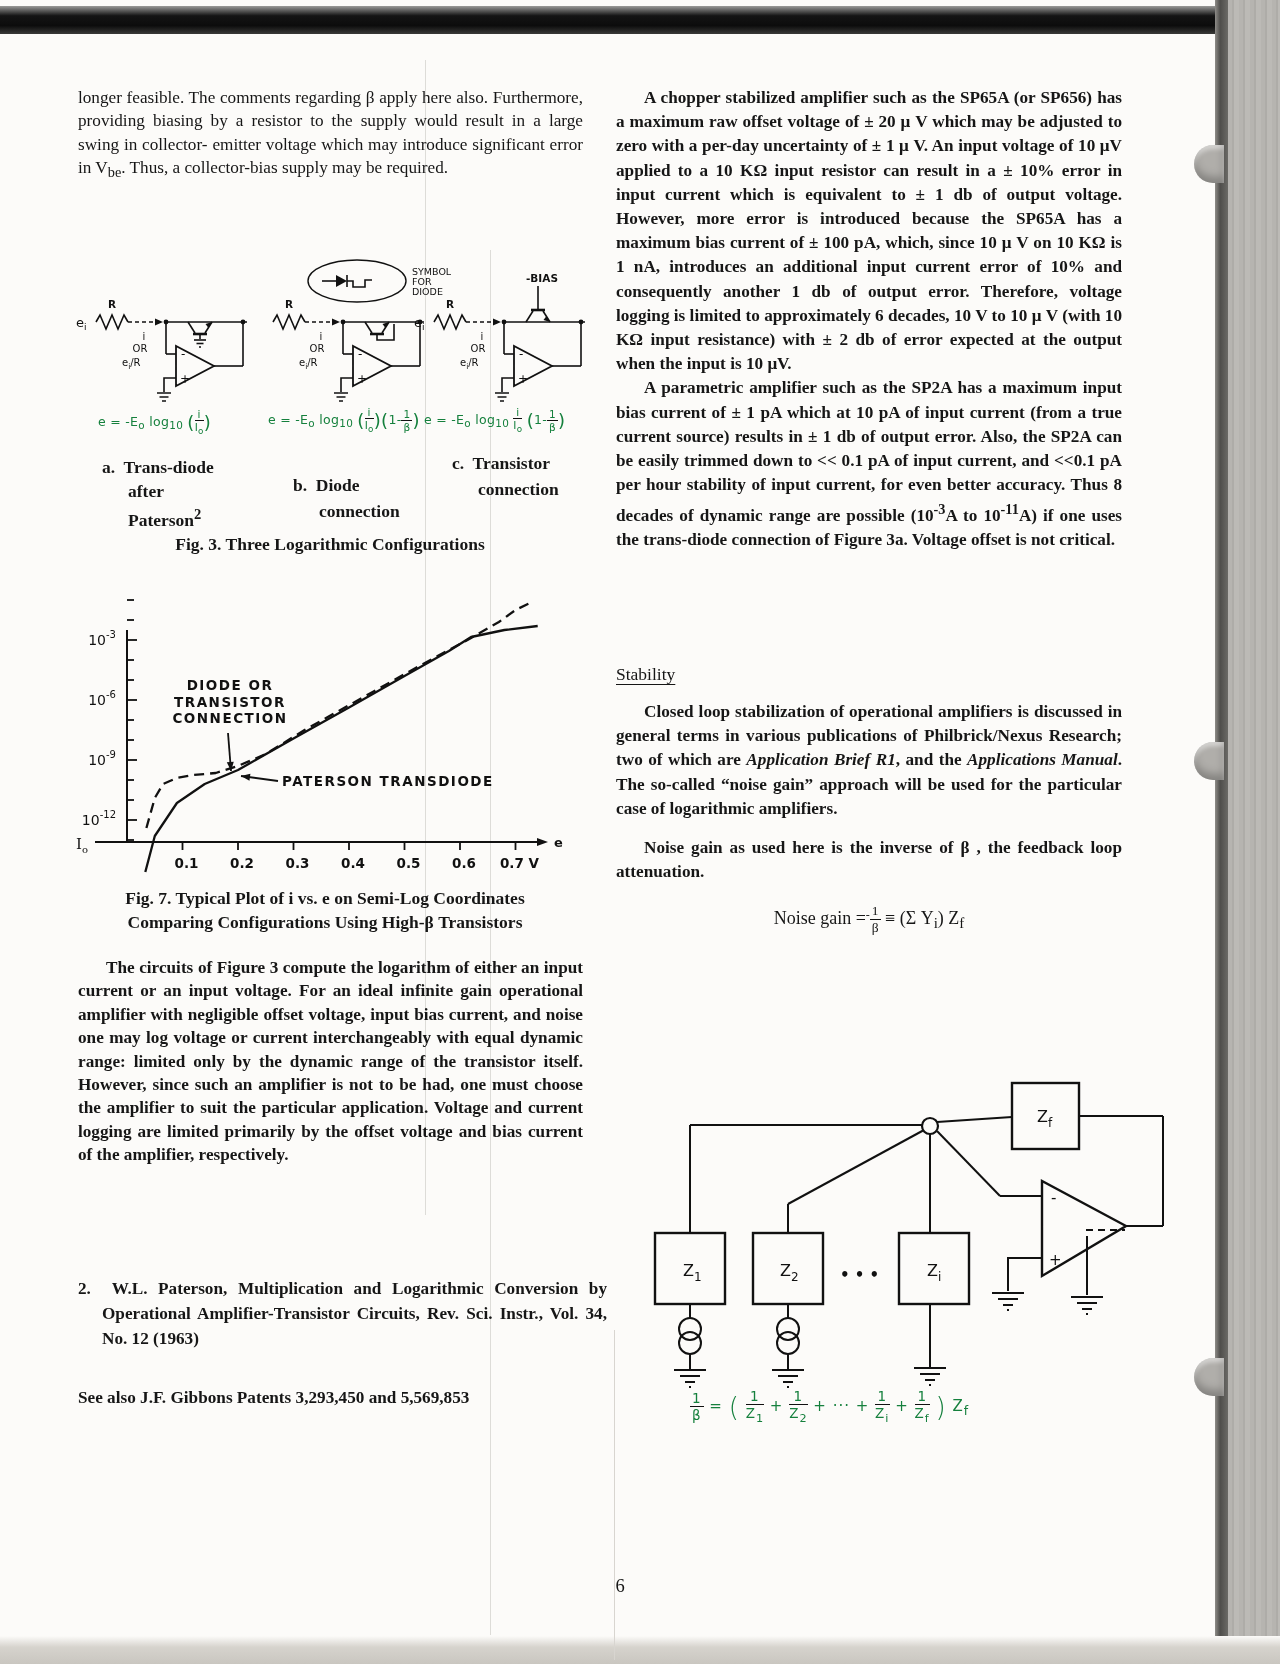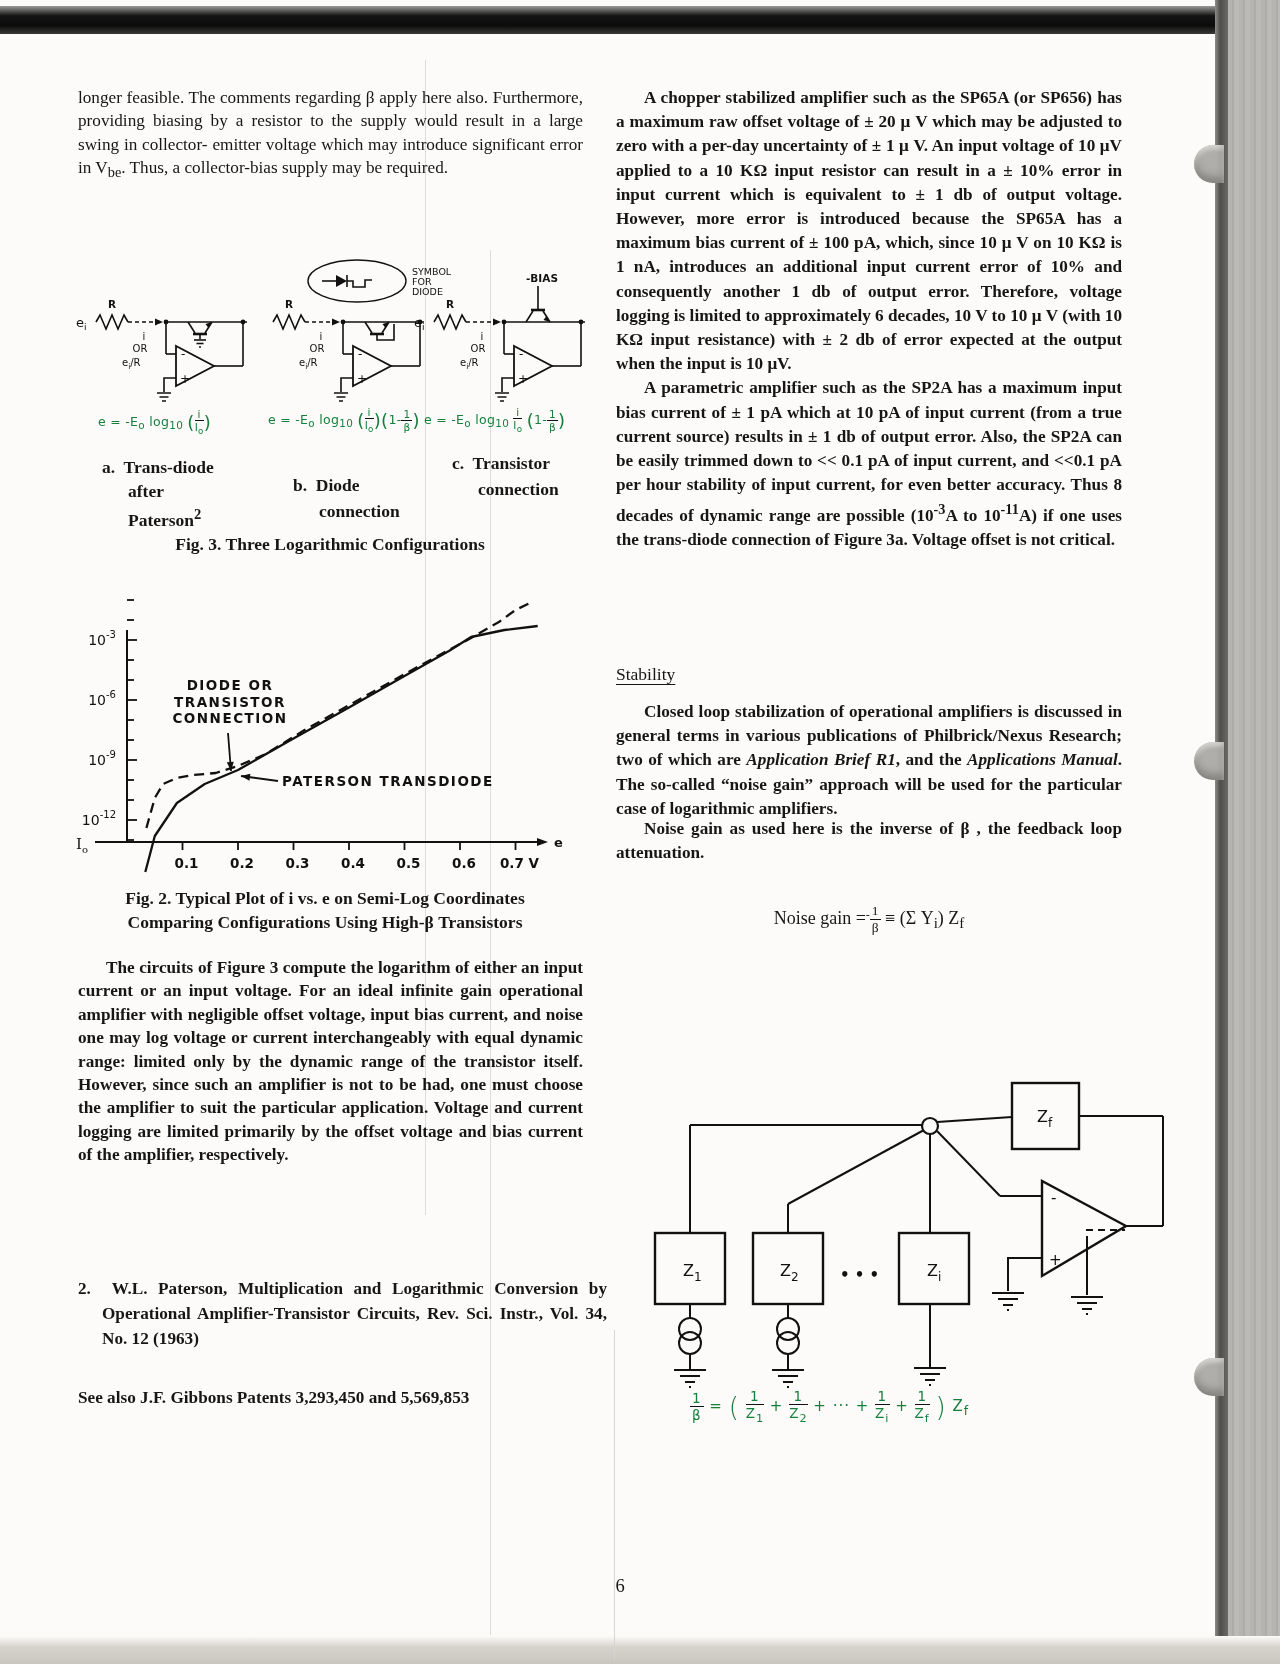--- a/index.html
+++ b/index.html
@@ -237,37 +237,37 @@
       <text x="170" y="121.5" text-anchor="middle" font-family="DejaVu Sans" font-size="13.5" font-weight="600" letter-spacing="1.5">TRANSISTOR</text>
       <text x="170" y="138" text-anchor="middle" font-family="DejaVu Sans" font-size="13.5" font-weight="600" letter-spacing="1.5">CONNECTION</text>
       <line x1="168" y1="148" x2="171" y2="186" stroke="#111" stroke-width="1.8"></line>
       <polygon points="171,186 166.80253411093275,177.30337536108883 173.78082115150704,176.75245796314877" fill="#111"></polygon>
       <text x="222" y="201" font-family="DejaVu Sans" font-size="13.5" font-weight="600" letter-spacing="1.5">PATERSON TRANSDIODE</text>
       <line x1="218" y1="196" x2="181" y2="191" stroke="#111" stroke-width="1.8"></line>
       <polygon points="181,191 190.3876445096978,188.7367875575764 189.45021923768803,195.6737345704487" fill="#111"></polygon>
     </svg>
 
   <div class="abs bold center" style="left:60px;top:886px;width:530px;font-size:17.5px;line-height:24px;">
-    <div>Fig. 2. Typical Plot of i vs. e on Semi-Log Coordinates</div>
+    <div>Fig. 7. Typical Plot of i vs. e on Semi-Log Coordinates</div>
     <div>Comparing Configurations Using High-β Transistors</div>
   </div>
 
   <div class="abs body-text indent" style="left:78px;top:956px;width:505px;">The circuits of Figure 3 compute the logarithm of either an input current or an input voltage. For an ideal infinite gain operational amplifier with negligible offset voltage, input bias current, and noise one may log voltage or current interchangeably with equal dynamic range: limited only by the dynamic range of the transistor itself. However, since such an amplifier is not to be had, one must choose the amplifier to suit the particular application. Voltage and current logging are limited primarily by the offset voltage and bias current of the amplifier, respectively.</div>
 
   <div class="abs body-text bold hang" style="left:78px;top:1276px;width:505px;line-height:25px;">2.&nbsp; W.L. Paterson, Multiplication and Logarithmic Conversion by Operational Amplifier-Transistor Circuits, Rev. Sci. Instr., Vol. 34, No. 12 (1963)</div>
   <div class="abs bold" style="left:78px;top:1388px;width:505px;font-size:17.2px;">See also J.F. Gibbons Patents 3,293,450 and 5,569,853</div>
 
   <div class="abs" style="left:616px;top:86px;width:506px;">
     <div class="body-text rcol indent">A chopper stabilized amplifier such as the SP65A (or SP656) has a maximum raw offset voltage of ± 20 μ V which may be adjusted to zero with a per-day uncertainty of ± 1 μ V. An input voltage of 10 μV applied to a 10 KΩ input resistor can result in a ± 10% error in input current which is equivalent to ± 1 db of output voltage. However, more error is introduced because the SP65A has a maximum bias current of ± 100 pA, which, since 10 μ V on 10 KΩ is 1 nA, introduces an additional input current error of 10% and consequently another 1 db of output error. Therefore, voltage logging is limited to approximately 6 decades, 10 V to 10 μ V (with 10 KΩ input resistance) with ± 2 db of error expected at the output when the input is 10 μV.</div>
     <div class="body-text rcol indent">A parametric amplifier such as the SP2A has a maximum input bias current of ± 1 pA which at 10 pA of input current (from a true current source) results in ± 1 db of output error. Also, the SP2A can be easily trimmed down to &lt;&lt; 0.1 pA of input current, and &lt;&lt;0.1 pA per hour stability of input current, for even better accuracy. Thus 8 decades of dynamic range are possible (10<sup>-3</sup>A to 10<sup>-11</sup>A) if one uses the trans-diode connection of Figure 3a. Voltage offset is not critical.</div>
   </div>
 
   <div class="abs stab" style="left:616px;top:664px;font-size:17.5px;">Stability</div>
   <div class="abs body-text rcol indent" style="left:616px;top:700px;width:506px;">Closed loop stabilization of operational amplifiers is discussed in general terms in various publications of Philbrick/Nexus Research; two of which are <i>Application Brief R1</i>, and the <i>Applications Manual</i>. The so-called “noise gain” approach will be used for the particular case of logarithmic amplifiers.</div>
-  <div class="abs body-text rcol indent" style="left:616px;top:817px;width:506px;">Noise gain as used here is the inverse of β , the feedback loop attenuation.</div>
+  <div class="abs body-text rcol indent" style="left:616px;top:836px;width:506px;">Noise gain as used here is the inverse of β , the feedback loop attenuation.</div>
 
   <div class="abs center" style="left:616px;top:903px;width:506px;font-size:18px;">Noise gain =<span class="supminus">-</span><span class="fr2"><span>1</span><span>β</span></span> ≡ (Σ Y<sub>i</sub>) Z<sub>f</sub></div>
 
 
   <svg class="abs" style="left:600px;top:1038px;" width="580" height="350" viewBox="0 0 580 350">
     <g stroke="#111" fill="none" stroke-width="2">
 
       <line x1="322" y1="87" x2="90" y2="87"></line>
         <line x1="90" y1="87" x2="90" y2="195"></line>
       <line x1="324" y1="92" x2="188" y2="166"></line>

